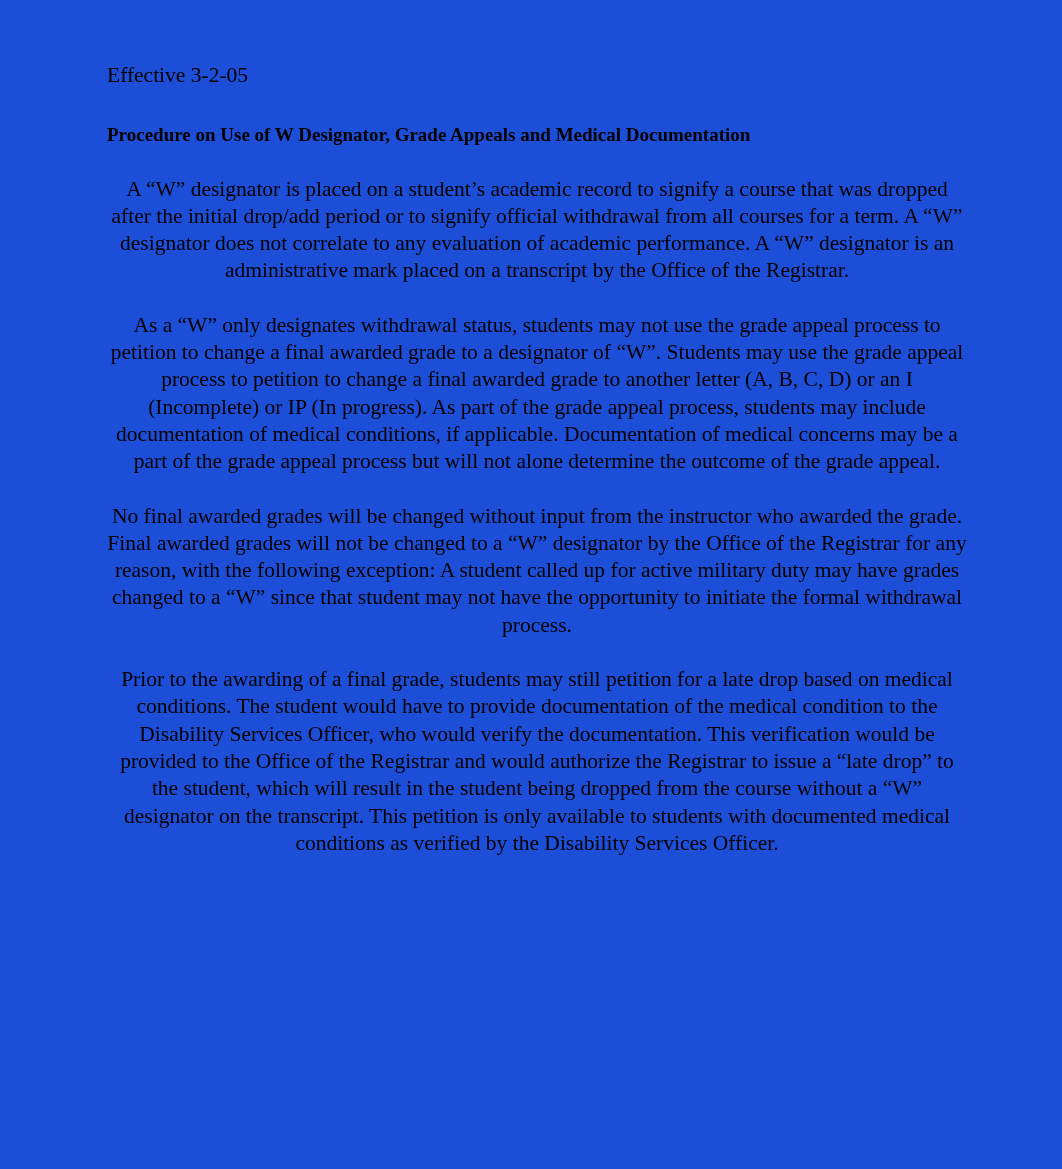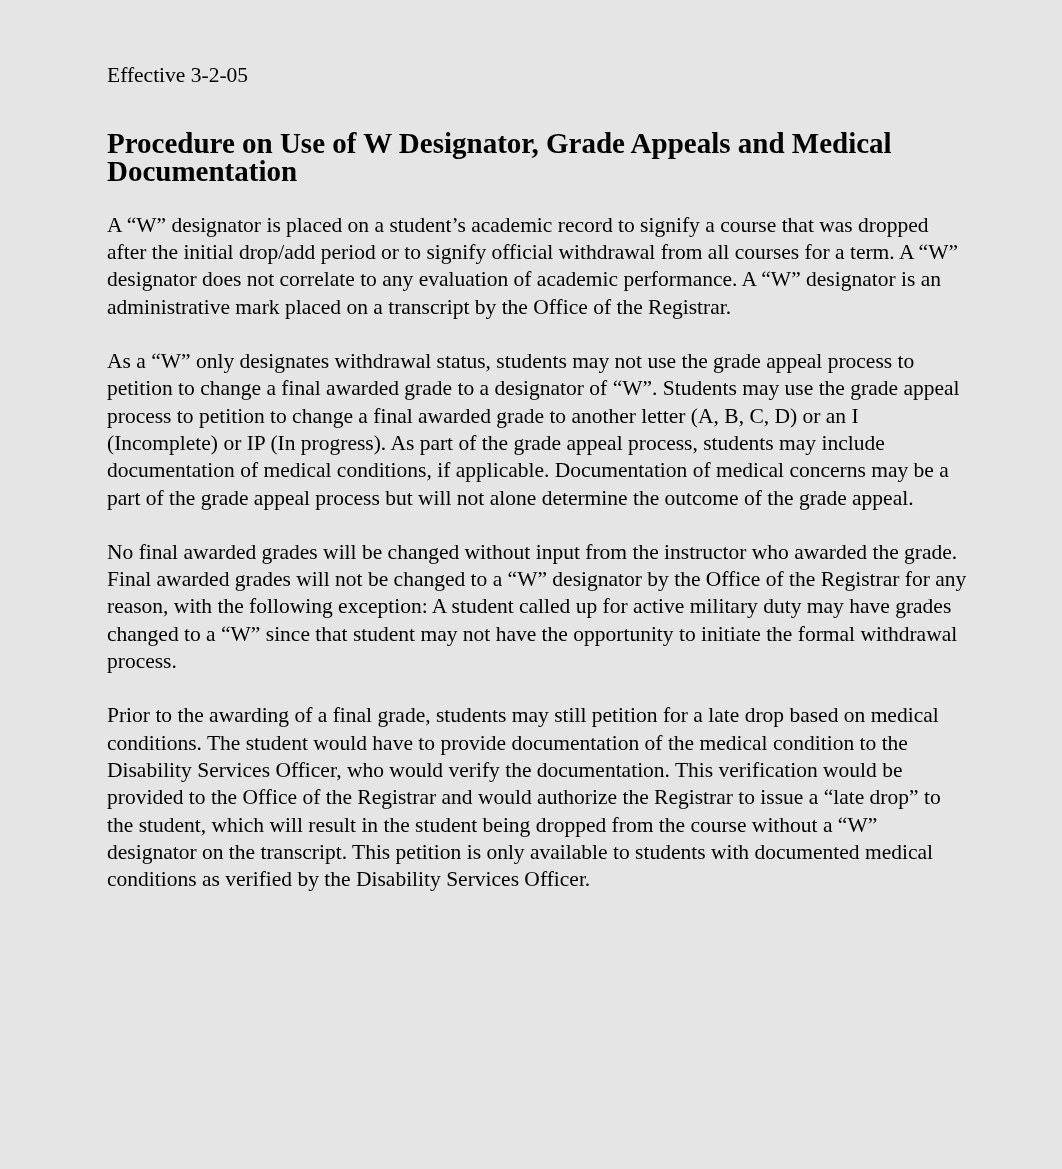--- a/index.html
+++ b/index.html
@@ -13,38 +13,39 @@
     overflow: hidden;
     font-family: "Liberation Serif", "DejaVu Serif", serif;
     color: #000000;
     -webkit-font-smoothing: antialiased;
   }
   .page {
     box-sizing: border-box;
     width: 1062px;
     height: 1169px;
     padding: 62px 95px 0 107px;
-    background: #e5e5e5;
+    background: #1d4ed8;
   }
   .doc-text {
     font-size: 21.5px;
     line-height: 27.3px;
     text-align: left;
   }
   .effective-date {
     margin: 0;
   }
   .doc-title {
-    font-size: 29px;
+    font-size: 19px;
     line-height: 27.3px;
     font-weight: bold;
-    margin: 41px 0 0 0;
+    margin: 32px 0 0 0;
   }
   .doc-paragraph {
     margin: 27px 0 0 0;
+    text-align: center;
   }
   .underline {
   }
 </style>
 </head>
 <body>
 
 <div class="page">
   <div class="doc-text">
     <p class="effective-date">Effective 3-2-05</p>

